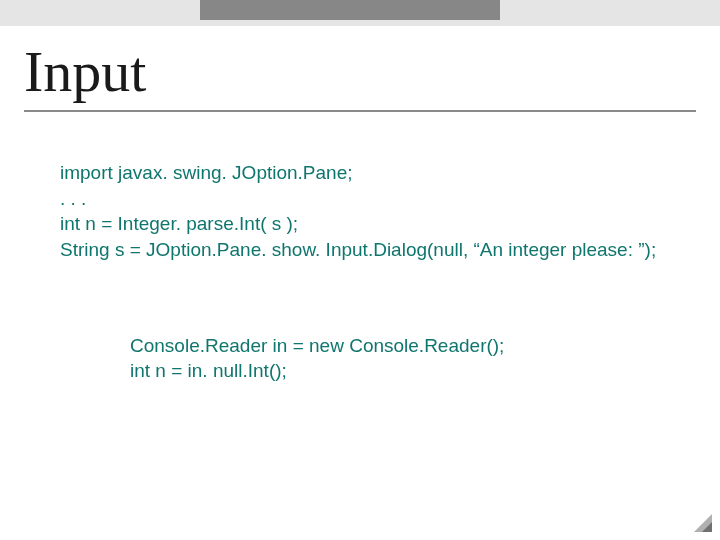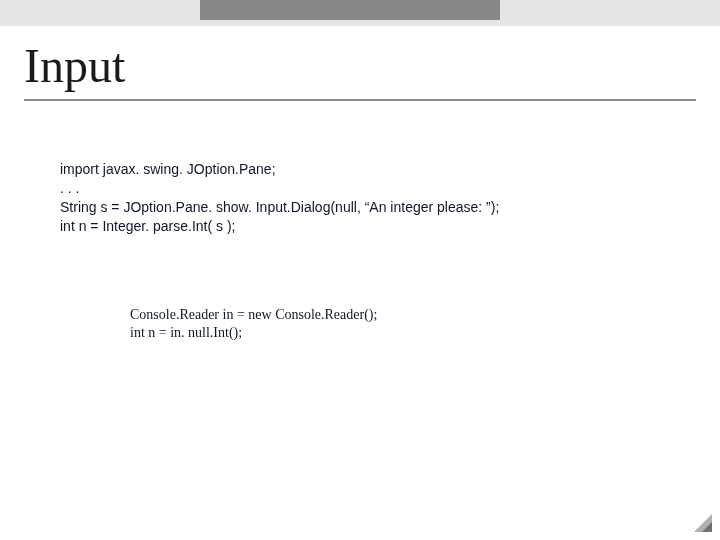--- a/index.html
+++ b/index.html
@@ -30,45 +30,44 @@
   }
   .title-area {
     position: absolute;
     top: 30px;
     left: 0;
     right: 0;
     padding: 10px 24px 4px 24px;
   }
   .title {
     font-family: "Times New Roman", Times, serif;
-    font-size: 48px;
+    font-size: 58px;
     font-weight: 400;
     color: #1a1a1a;
     margin: 0;
     line-height: 1.1;
   }
   .title-underline {
     margin-top: 6px;
     border-bottom: 2px solid #8a8a8a;
   }
   .body-area {
     position: absolute;
     top: 160px;
     left: 60px;
     right: 20px;
   }
   .code-line {
-    font-size: 14px;
-    color: #0f172a;
+    font-size: 19px;
+    color: #0f766e;
     line-height: 1.35;
   }
   .code-block-2 {
     margin-top: 70px;
     margin-left: 70px;
-    font-family: Liberation Serif, serif;
   }
   .corner {
     position: absolute;
     right: 8px;
     bottom: 8px;
     width: 0;
     height: 0;
     border-style: solid;
     border-width: 0 0 18px 18px;
     border-color: transparent transparent #b0b0b0 transparent;
@@ -92,22 +91,22 @@
 
 <div class="title-area">
   <h1 class="title">Input</h1>
   <div class="title-underline"></div>
 </div>
 
 <div class="body-area">
   <div>
     <div class="code-line">import javax. swing. JOption.Pane;</div>
     <div class="code-line">. . .</div>
+    <div class="code-line">int n = Integer. parse.Int( s );</div>
     <div class="code-line">String s = JOption.Pane. show. Input.Dialog(null, “An integer please: ”);</div>
-    <div class="code-line">int n = Integer. parse.Int( s );</div>
   </div>
 
   <div class="code-block-2">
     <div class="code-line">Console.Reader in = new Console.Reader();</div>
     <div class="code-line">int n = in. null.Int();</div>
   </div>
 </div>
 
 <div class="corner"></div>
 <div class="corner-inner"></div>

